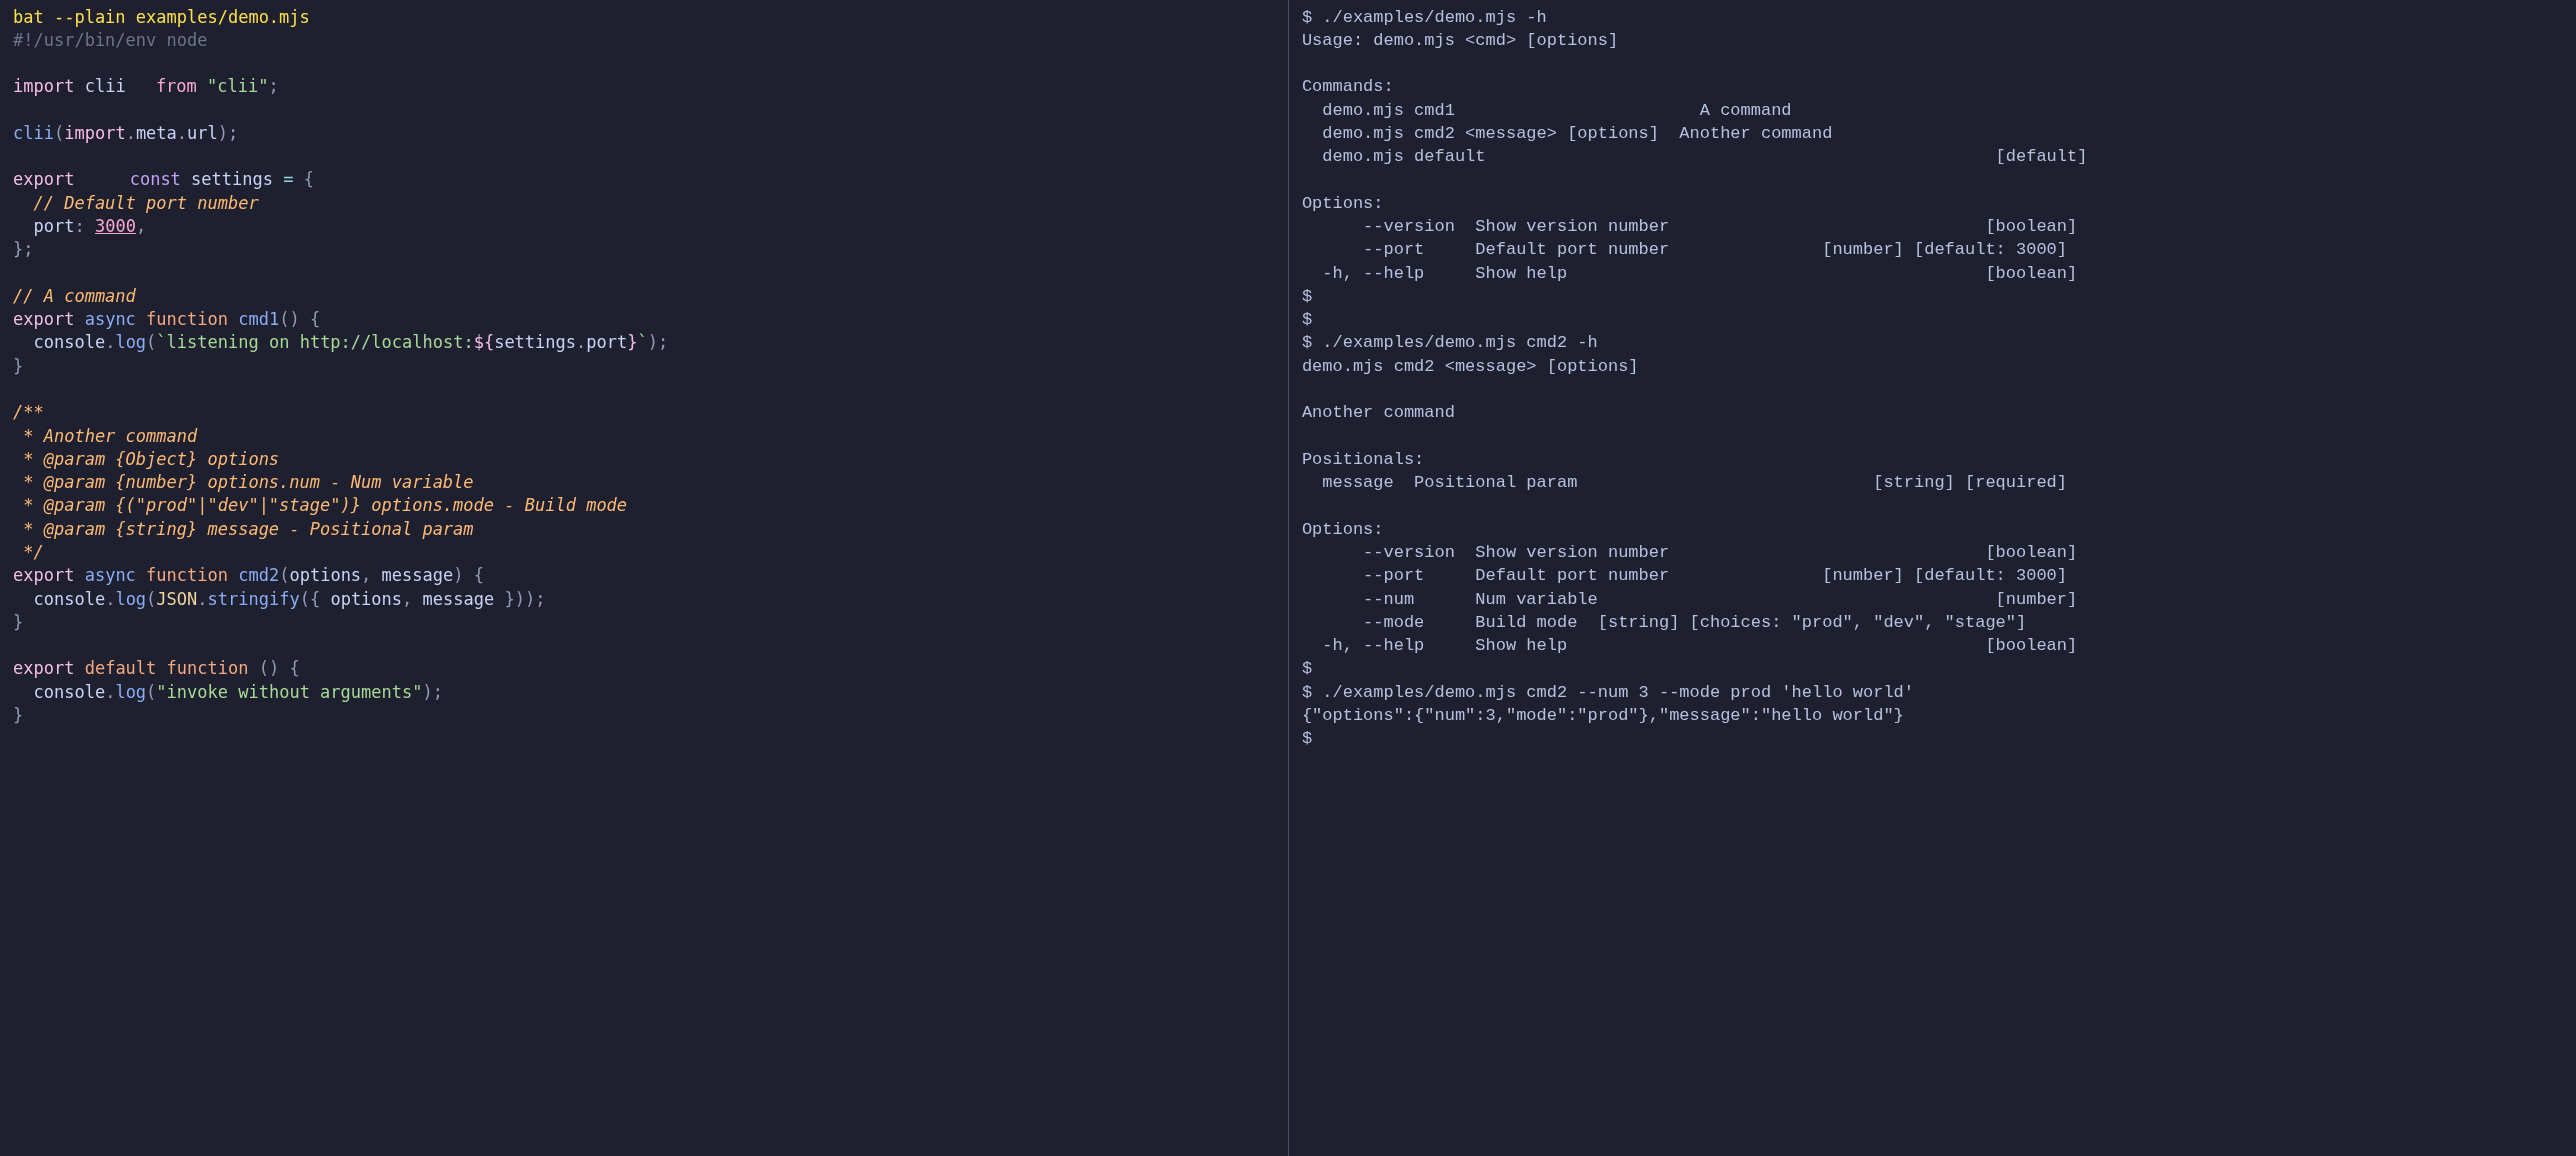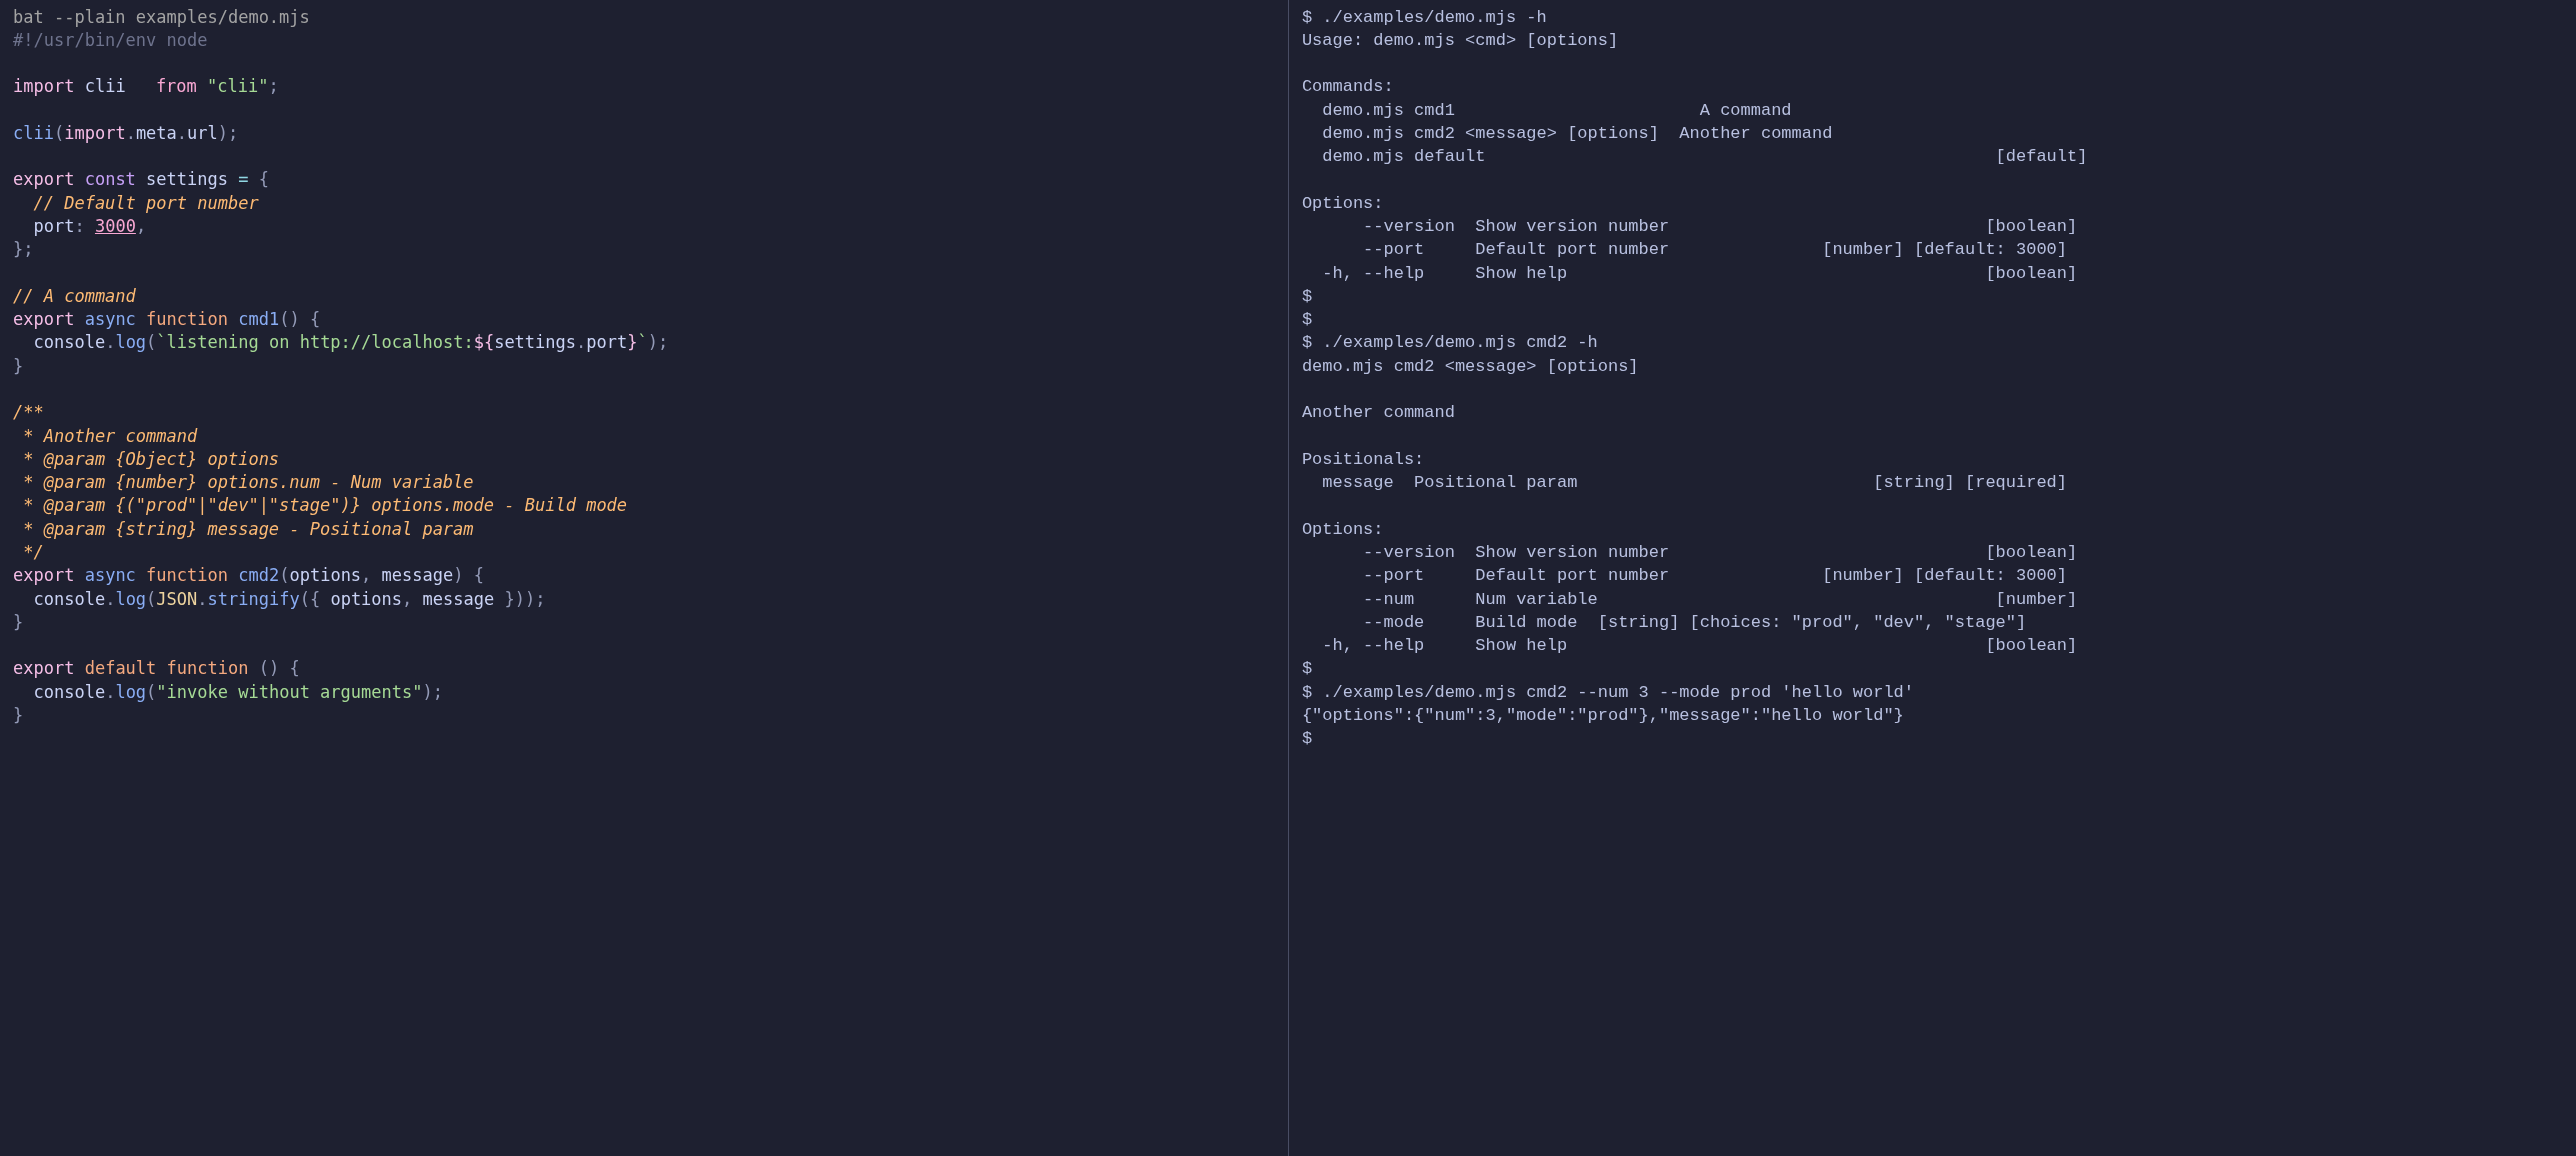--- a/index.html
+++ b/index.html
@@ -18,24 +18,24 @@
     white-space: pre;
     flex: 1;
   }
   .left { flex: 0 0 50%; }
   .divider {
     width: 0.9px;
     background: #494d64;
     flex-shrink: 0;
   }
   .right { flex: 1; color: #b8c0e0; font-family: Liberation Mono, monospace; }
-  .cmd-prompt { color: #a3a3a3; }
+  .cmd-prompt { color: #fde047; }
   .shebang { color: #6e738d; text-align: right; }
   .comment { color: #fdba74; font-style: italic; }
-  .keyword { color: #c6a0f6; }
+  .keyword { color: #c6a0f6; margin-left: 45px; }
   .async { color: #8aadf4; }
   .func-kw { color: #f5a97f; }
   .fn-name { color: #8aadf4; }
   .ident { color: #cad3f5; }
   .str { color: #a6da95; }
   .num { color: #f9a8d4; text-decoration: underline; }
   .prop { color: #cad3f5; }
   .op { color: #91d7e3; }
   .paren { color: #939ab7; }
   .brace { color: #939ab7; }

